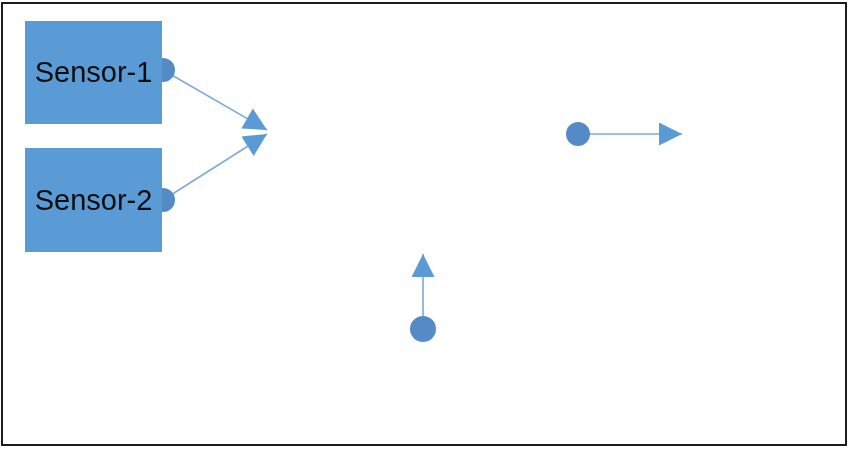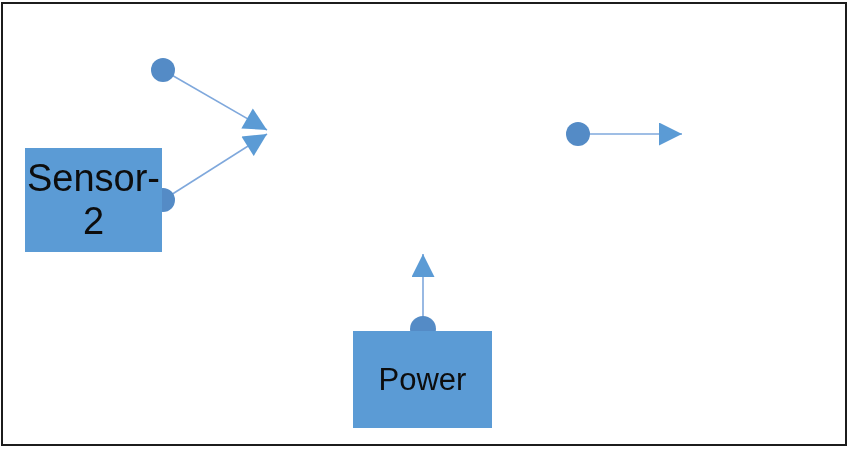--- a/index.html
+++ b/index.html
@@ -28,21 +28,21 @@
     position: absolute;
     background: var(--node-fill, #5b9bd5);
     color: var(--text, #0d0d0d);
     display: flex;
     align-items: center;
     justify-content: center;
     text-align: center;
     box-sizing: border-box;
   }
   .node-sensor1 { left: 25px;  top: 21px;  width: 137px; height: 103px; font-size: 29px; }
-  .node-sensor2 { left: 25px;  top: 148px; width: 137px; height: 104px; font-size: 38px; }
+  .node-sensor2 { left: 25px;  top: 148px; width: 137px; height: 104px; font-size: 29px; }
   .node-control { left: 267px; top: 18px;  width: 310px; height: 234px; font-size: 40px;
                   align-items: flex-start; padding-top: 66px; }
   .node-out     { left: 683px; top: 83px;  width: 136px; height: 102px; font-size: 30px; }
   .node-power   { left: 353px; top: 331px; width: 139px; height: 97px;  font-size: 31px; }
   svg.connectors {
     position: absolute;
     left: 0; top: 0;
     width: 850px; height: 451px;
     pointer-events: none;
   }
@@ -72,26 +72,26 @@
     <line class="connector-line" x1="163" y1="200" x2="267" y2="134" marker-end="url(#arrowhead)"></line>
     <line class="connector-line" x1="578" y1="134" x2="682" y2="134" marker-end="url(#arrowhead)"></line>
     <line class="connector-line" x1="423" y1="329" x2="423" y2="254" marker-end="url(#arrowhead)"></line>
 
     <circle class="connector-dot" cx="163" cy="70" r="12"></circle>
     <circle class="connector-dot" cx="163" cy="200" r="12"></circle>
     <circle class="connector-dot" cx="578" cy="134" r="12"></circle>
     <circle class="connector-dot" cx="423" cy="329" r="13"></circle>
   </svg>
 
+  <div class="node node-sensor1">
+    <span>Sensor-1</span>
+  </div>
 
   <div class="node node-sensor2">
     <span>Sensor-2</span>
   </div>
 
 
 
-  <div class="node node-power">
-    <span>Power</span>
-  </div>
 
   <div class="frame"></div>
 
 </div>
 
 </body></html>

